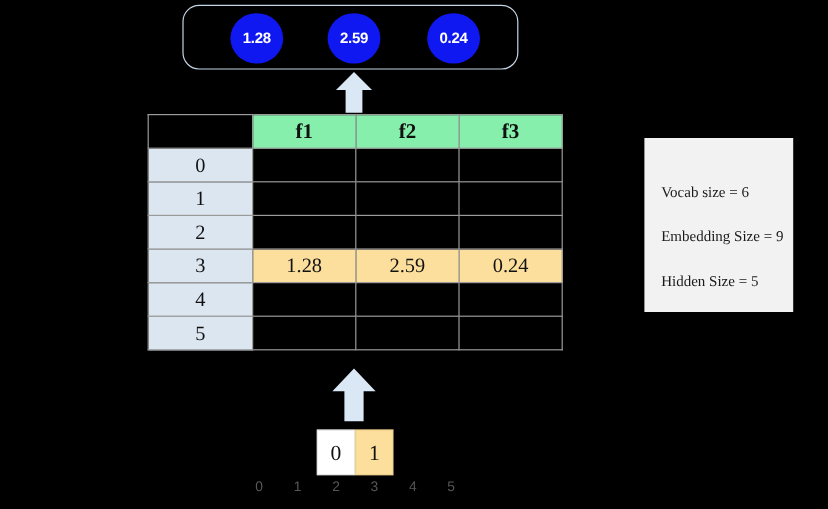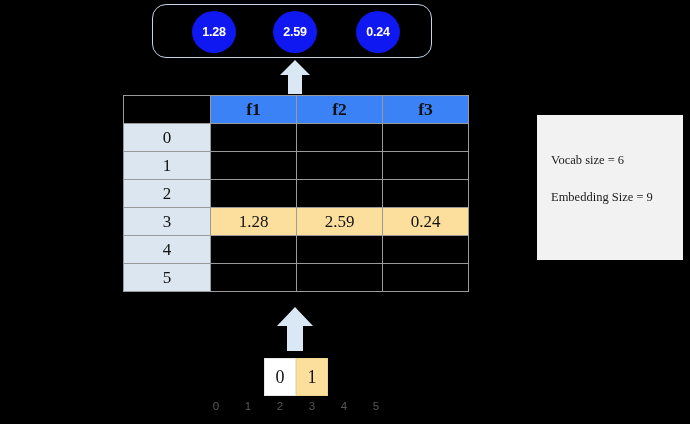--- a/index.html
+++ b/index.html
@@ -73,21 +73,21 @@
     font-size: 17px;
     font-weight: normal;
   }
   #embedding-matrix .corner-cell {
     width: 86px;
     background: #000000;
     border-color: #9a9a9a;
   }
   #embedding-matrix .col-header {
     width: 85px;
-    background: #3b82f6;
+    background: #86efac;
     color: #111111;
     font-size: 17.5px;
     font-weight: bold;
   }
   #embedding-matrix .row-index {
     background: #dce6f1;
     color: #111111;
     font-size: 17px;
   }
   #embedding-matrix .data-cell {
@@ -97,21 +97,21 @@
     background: #fcdf9c;
     color: #111111;
     font-size: 17px;
   }
 
   
   #hyperparams-box {
     position: absolute;
     left: 537px;
     top: 115px;
-    width: 146px;
+    width: 124px;
     height: 145px;
     background: #f2f2f2;
     box-sizing: border-box;
     padding: 38px 0 0 14px;
   }
   .hyperparam-line {
     color: #1a1a1a;
     font-size: 12.5px;
     margin-bottom: 22px;
     white-space: nowrap;
@@ -224,20 +224,21 @@
     <td class="data-cell"></td>
     <td class="data-cell"></td>
     <td class="data-cell"></td>
   </tr>
 </tbody>
   </table>
 
 <div id="hyperparams-box">
   <div class="hyperparam-line">Vocab size = 6</div>
   <div class="hyperparam-line">Embedding Size = 9</div>
+  <div class="hyperparam-line">Hidden Size = 5</div>
 </div>
 
 <svg class="up-arrow" id="arrow-input-to-table" width="38" height="46" viewBox="0 0 38 46">
   <polygon points="19,1 37,20 27,20 27,45 11,45 11,20 1,20" fill="#dae8f5"></polygon>
 </svg>
 
 <div id="onehot-row">
   <div class="onehot-cell hidden-cell" style="left:0px"></div>
   <div class="onehot-cell hidden-cell" style="left:32px"></div>
   <div class="onehot-cell zero-cell" style="left:64px">0</div>

